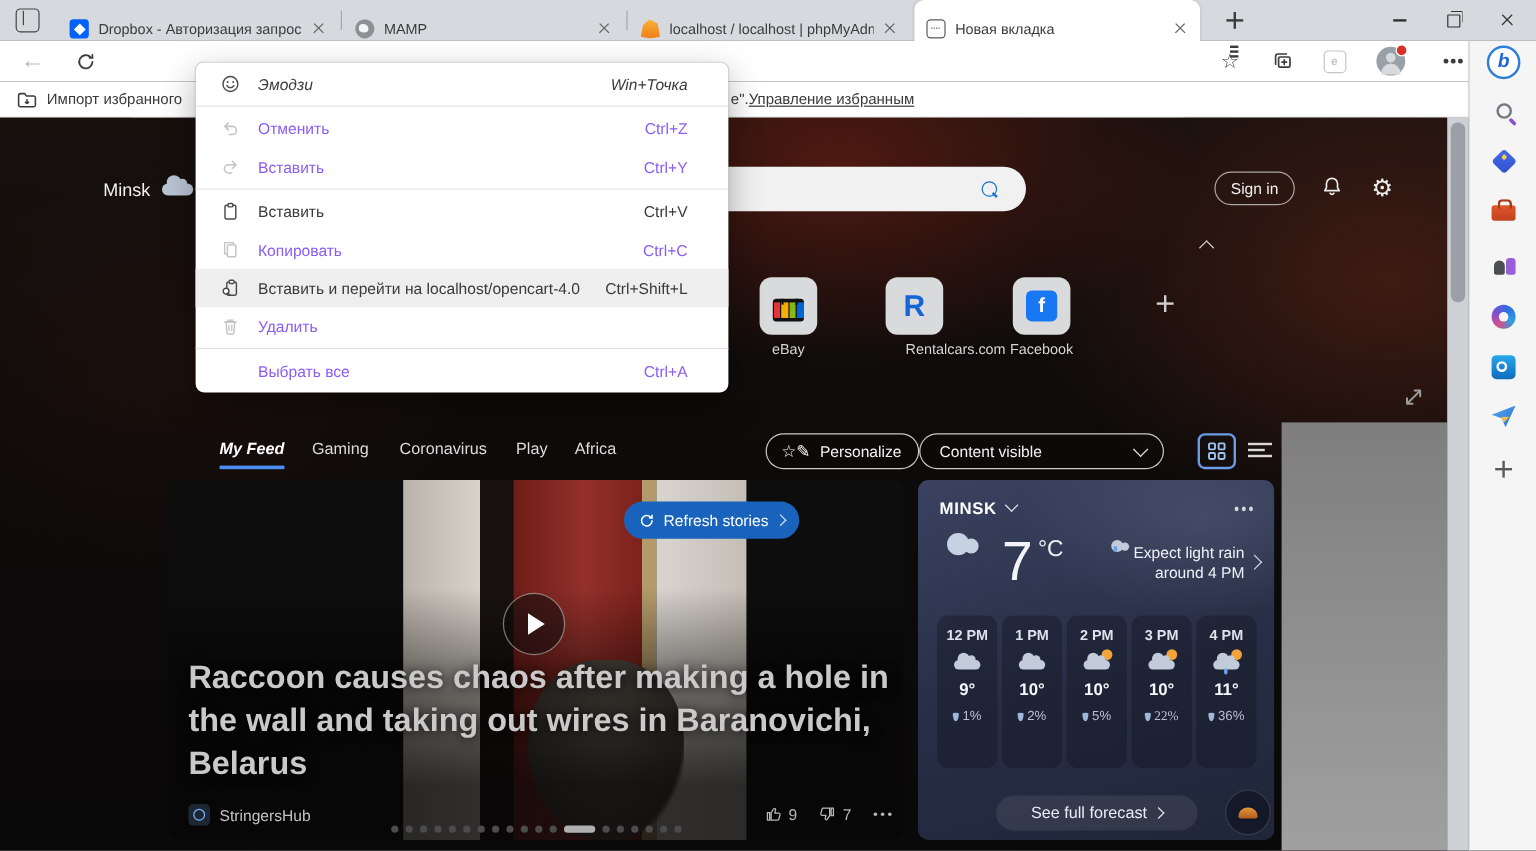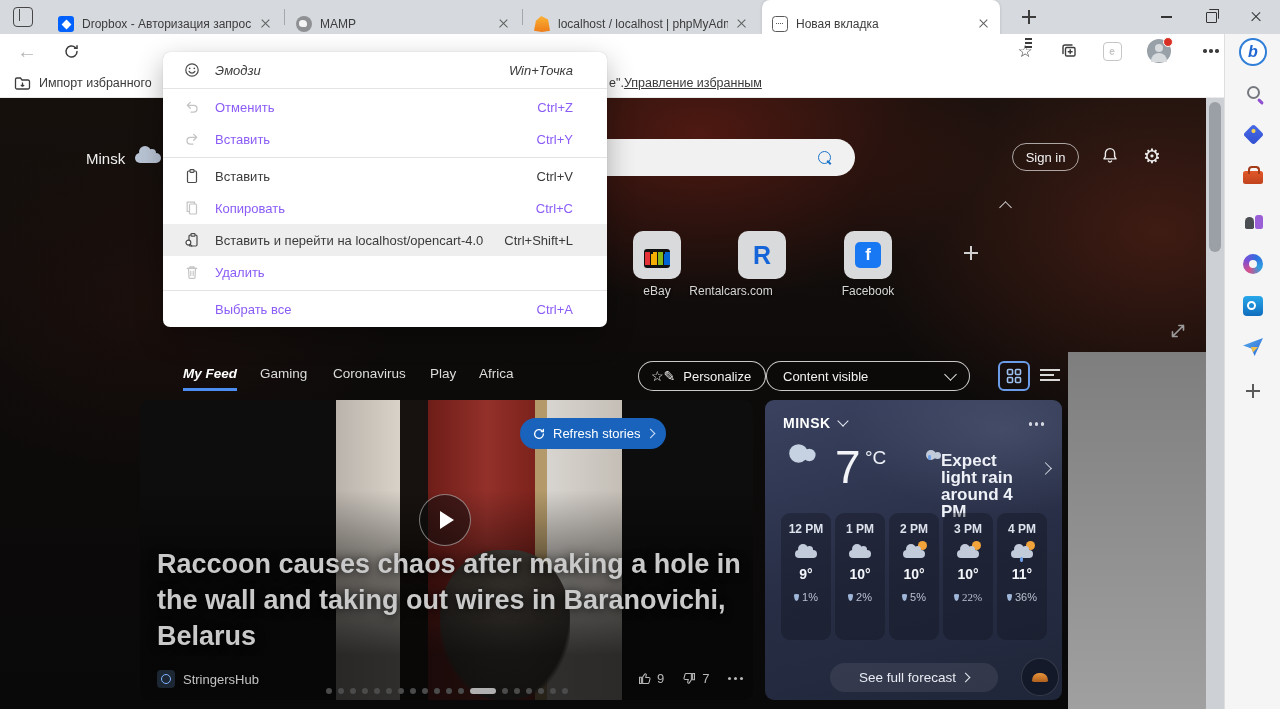--- a/index.html
+++ b/index.html
@@ -125,21 +125,21 @@
 
   
   .wcard{position:absolute;left:765px;top:400px;width:297px;height:300px;border-radius:9px;overflow:hidden;
     background:radial-gradient(220px 120px at 80% 10%, rgba(120,130,160,.25), transparent 70%),
                linear-gradient(165deg,#3a4260 0%,#272d44 55%,#202639 100%);}
   .wcity{font-size:14px;font-weight:bold;letter-spacing:.5px;color:#fff;}
   .bigtemp{font-size:46px;font-weight:400;color:#f2f4f8;line-height:1;}
   .unit{font-size:19px;color:#eef1f7;}
   .bigcloud{transform:scale(1.55);transform-origin:left top;}
   .bigcloud .cloud{background:#c6d2e2;}
-  .walert{font-size:17px;line-height:17px;color:#eef1f7;text-align:left;font-weight:700;}
+  .walert{font-size:13px;line-height:17px;color:#eef1f7;text-align:right;font-weight:400;}
   .hourcol{position:absolute;top:113px;width:50px;height:127px;border-radius:9px;background:rgba(13,17,30,.35);text-align:center;}
   .htime{font-size:12px;font-weight:bold;color:#dde2ec;margin-top:9px;}
   .htemp{font-size:14px;font-weight:bold;color:#f4f6fa;}
   .hprec{font-size:11px;color:#b9c0cf;display:flex;align-items:center;justify-content:center;gap:3px;}
   .dropg{width:5px;height:7px;background:#9fb6d8;border-radius:50% 50% 55% 55%/ 10% 10% 90% 90%;}
   .mini-cloud{position:relative;width:22px;height:8px;background:#c2cbda;border-radius:6px;margin:14px auto 8px;}
   .mini-cloud::before{content:"";position:absolute;left:3px;top:-6px;width:10px;height:10px;background:inherit;border-radius:50%;}
   .mini-cloud::after{content:"";position:absolute;left:11px;top:-4px;width:7px;height:7px;background:inherit;border-radius:50%;}
   .sun{position:absolute;right:-2px;top:-9px;width:9px;height:9px;border-radius:50%;background:#f2a33a;}
   .raindot{position:absolute;left:9px;bottom:-4px;width:3px;height:5px;background:#6f9fe8;border-radius:40%;}
@@ -311,21 +311,21 @@
         <span style="background:#f5af02;"></span>
         <span style="background:#86b817;"></span>
         <span style="background:#0064d2;"></span>
       </span>
   </div>
   <div class="qlabel" style="left:602px;">eBay</div>
 
   <div class="qtile" style="left:738px;">
       <span class="rcR">R</span>
     </div>
-  <div class="qlabel" style="left:676px;">Rentalcars.com</div>
+  <div class="qlabel" style="left:728px;text-align:right;">Rentalcars.com</div>
 
   <div class="qtile" style="left:844px;">
       <span class="fbsq">f</span>
     </div>
   <div class="qlabel" style="left:813px;">Facebook</div>
 
   <div class="abs" style="left:962px;top:244px;color:#cfcfcf;"><span class="plus-ic" style="width:24px;height:24px;"></span></div>
 
   <div class="abs" style="left:148px;top:369px;"><span class="hamb"></span></div>
   <span class="feedtab active" style="left:183px;font-style:italic;">My Feed</span>

